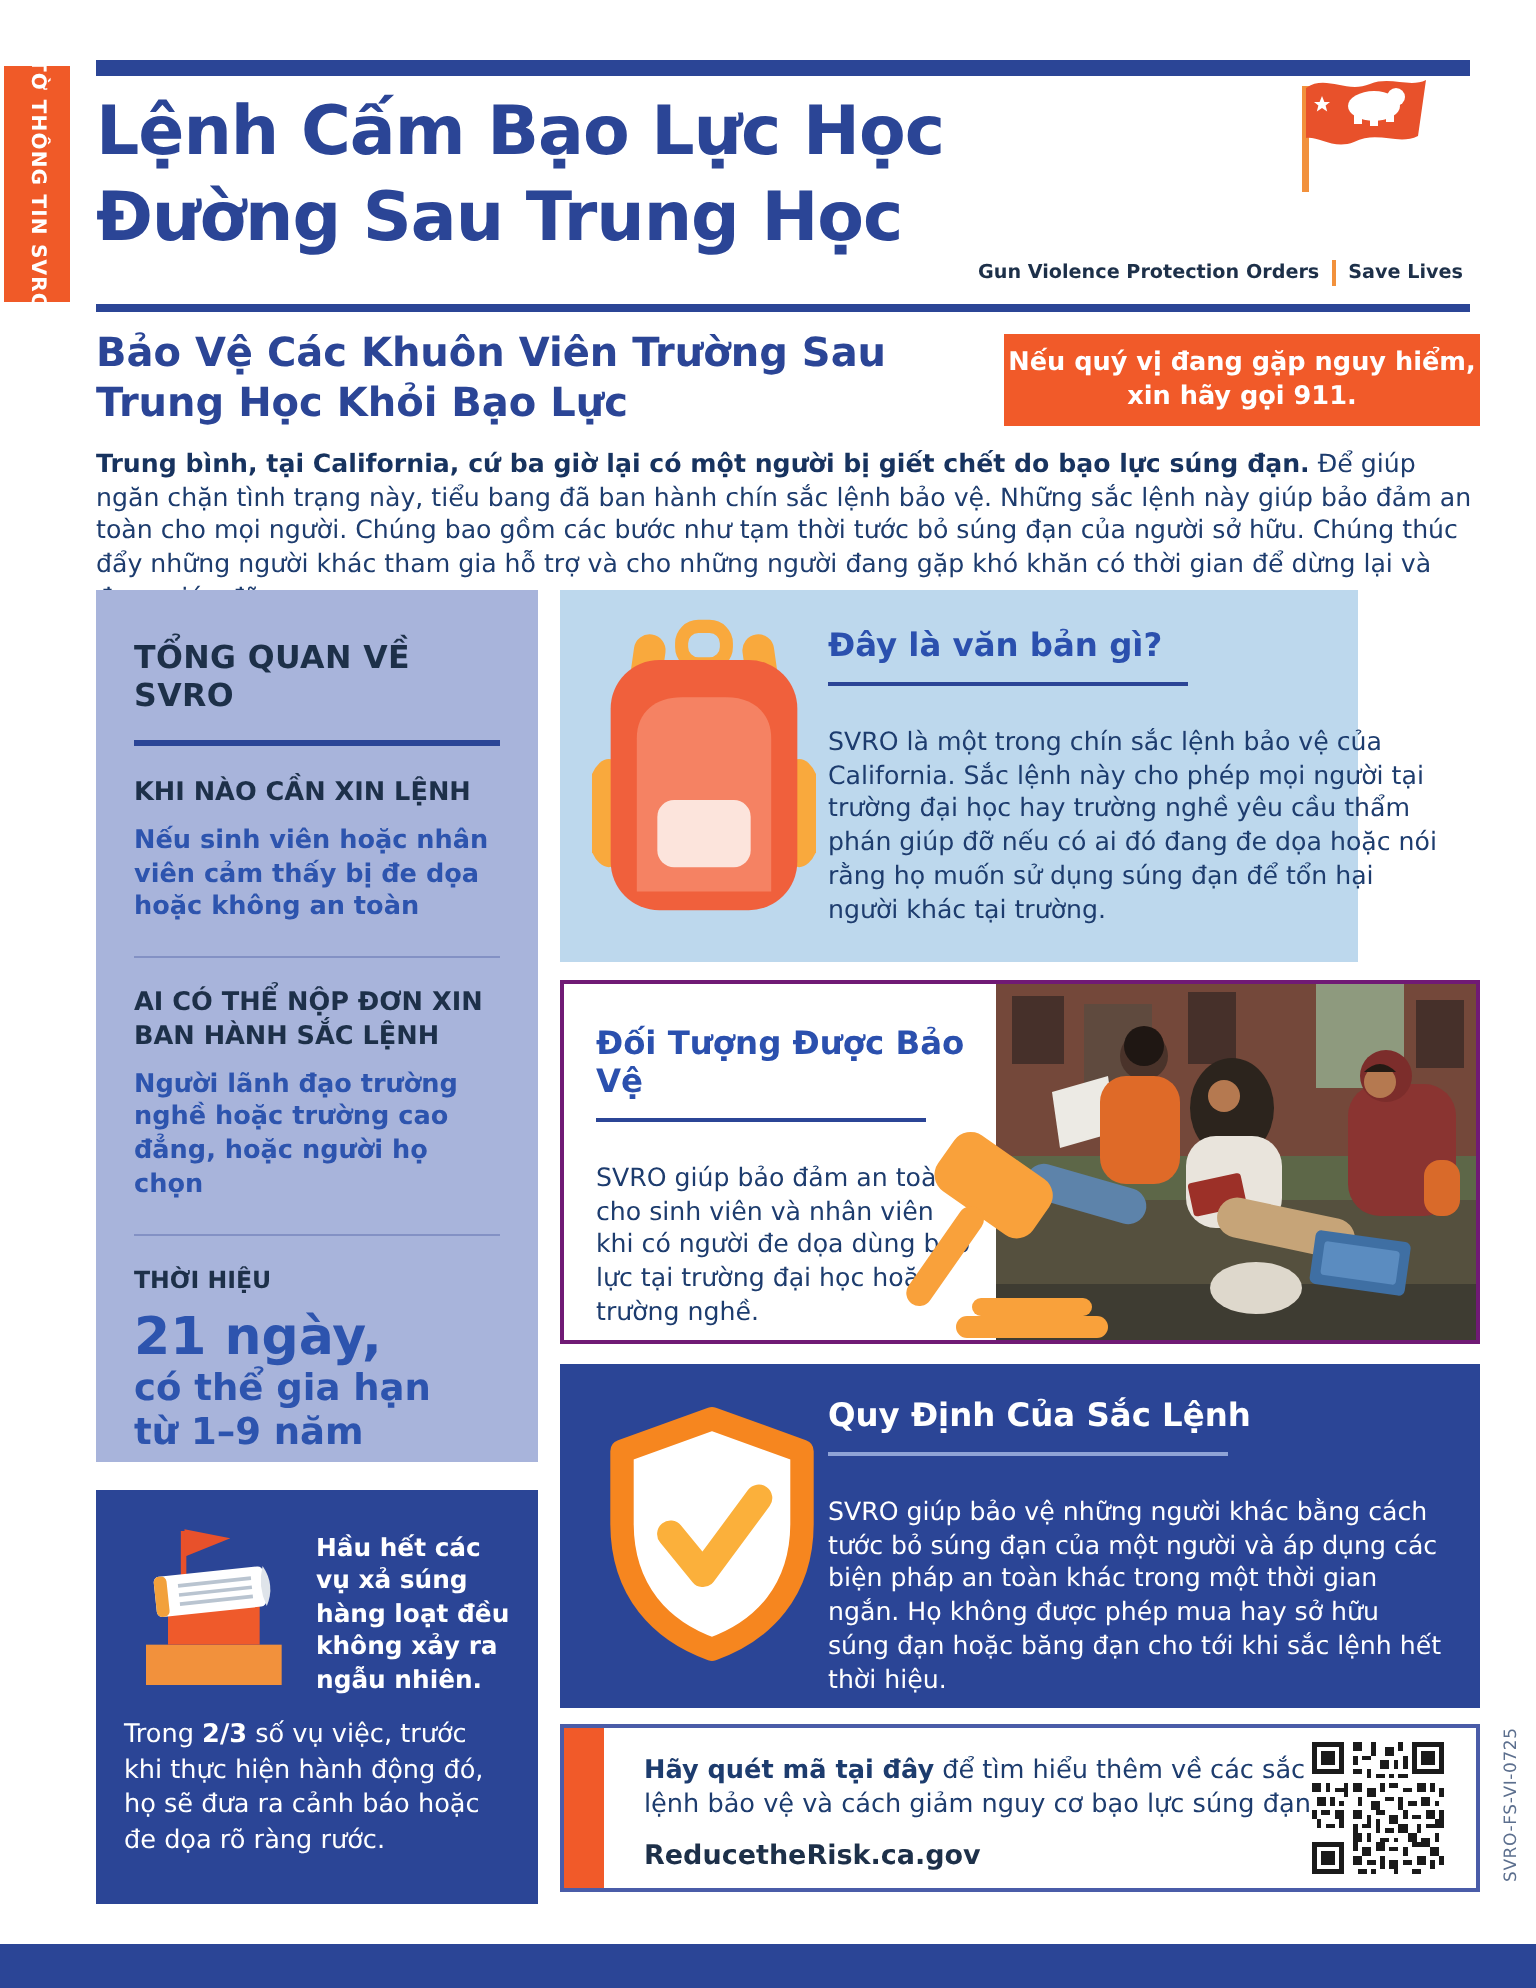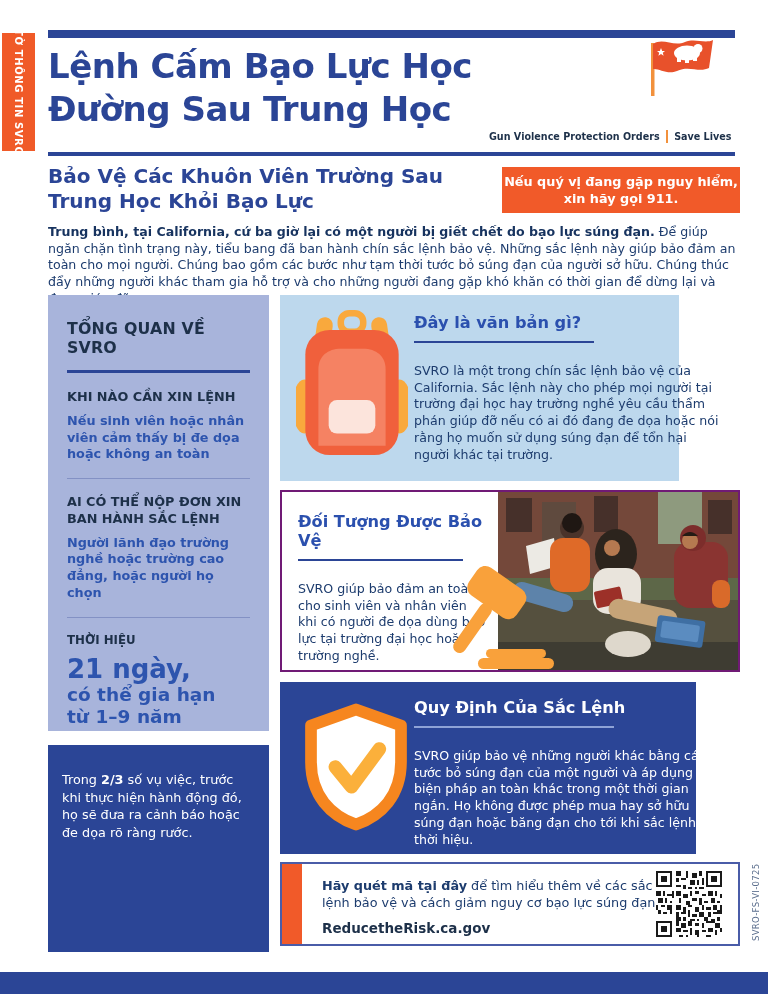--- a/index.html
+++ b/index.html
@@ -74,21 +74,21 @@
   .box-p   { font-size:12.6px; color:#1d3c6e; line-height:1.33;margin-top:20px; }
   .protected-box {
     position:absolute; left:280px; top:490px; width:460px; height:182px;
     background:#fff; border:2px solid #701a75;
   }
   .protected-box .photo { position:absolute; right:0; top:0; width:240px; height:178px; }
   .protected-box .box-content { left:16px; top:20px; width:190px; }
   .protected-box .box-rule { width:165px; }
   .gavel { position:absolute; left:152px; top:70px; width:134px; height:110px; z-index:2; }
   .rules-box {
-    position:absolute; left:280px; top:682px; width:416px; height:172px;
+    position:absolute; left:280px; top:682px; width:460px; height:172px;
     background:#2b4596;
   }
   .rules-box .icon { position:absolute; left:22px; top:15px; width:108px; height:140px; }
   .rules-box .box-content { top:16px; }
   .rules-box .box-h { color:#ffffff; }
   .rules-box .box-rule { background:#8fa3d6; width:200px; }
   .rules-box .box-p { color:#ffffff; }
   
   .stat-box {
     position:absolute; left:48px; top:745px; width:221px; height:207px;
@@ -251,20 +251,37 @@
       <polyline points="37,70 55,92 86,50" fill="none" stroke="#fbb03b" stroke-width="15" stroke-linecap="round" stroke-linejoin="round"></polyline>
     </svg>
     <div class="box-content">
       <div class="box-h">Quy Định Của Sắc Lệnh</div>
       <div class="box-rule"></div>
       <p class="box-p">SVRO giúp bảo vệ những người khác bằng cách tước bỏ súng đạn của một người và áp dụng các biện pháp an toàn khác trong một thời gian ngắn. Họ không được phép mua hay sở hữu súng đạn hoặc băng đạn cho tới khi sắc lệnh hết thời hiệu.</p>
     </div>
   </section>
 
   <section class="stat-box">
+    <div class="stat-top">
+      <svg class="icon" viewBox="0 0 96 96" aria-hidden="true">
+        <rect x="31" y="6" width="3" height="28" fill="#e8512b"></rect>
+        <polygon points="33,5 58,10 33,20" fill="#e8512b"></polygon>
+        <rect x="12" y="68" width="74" height="22" fill="#f2913c"></rect>
+        <rect x="24" y="46" width="50" height="22" fill="#ef5a2b"></rect>
+        <g transform="rotate(-6 48 40)">
+          <rect x="17" y="28" width="60" height="22" rx="3" fill="#ffffff"></rect>
+          <rect x="17" y="28" width="7" height="22" rx="3" fill="#f2a13c"></rect>
+          <rect x="30" y="33" width="40" height="2" fill="#b9c4d0"></rect>
+          <rect x="30" y="38" width="40" height="2" fill="#b9c4d0"></rect>
+          <rect x="30" y="43" width="40" height="2" fill="#b9c4d0"></rect>
+          <path d="M77 28 q6 11 0 22 q-4 -11 0 -22" fill="#dfe4ea"></path>
+        </g>
+      </svg>
+      <div class="stat-headline">Hầu hết các vụ xả súng hàng loạt đều không xảy ra ngẫu nhiên.</div>
+    </div>
     <p class="stat-body"><span>Trong </span><strong>2/3</strong><span> số vụ việc, trước khi thực hiện hành động đó, họ sẽ đưa ra cảnh báo hoặc đe dọa rõ ràng rước.</span></p>
   </section>
 
   <section class="qr-box">
     <div class="qr-accent"></div>
     <div class="qr-text">
       <div><strong>Hãy quét mã tại đây</strong><span> để tìm hiểu thêm về các sắc lệnh bảo vệ và cách giảm nguy cơ bạo lực súng đạn.</span></div>
       <div class="qr-site">ReducetheRisk.ca.gov</div>
     </div>
     <svg class="qr-code" viewBox="0 0 29 29" shape-rendering="crispEdges" aria-hidden="true">

